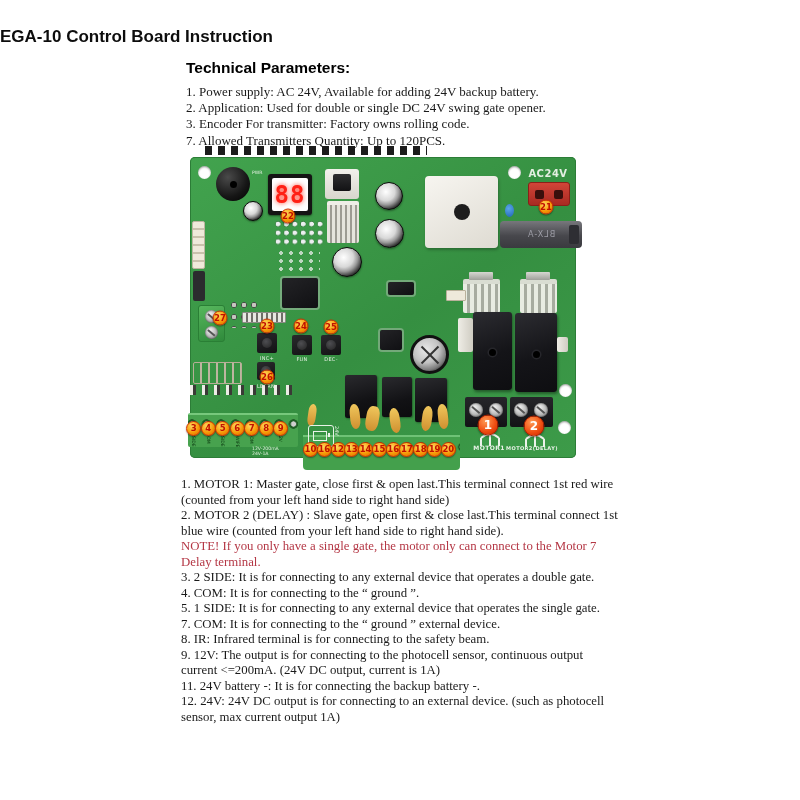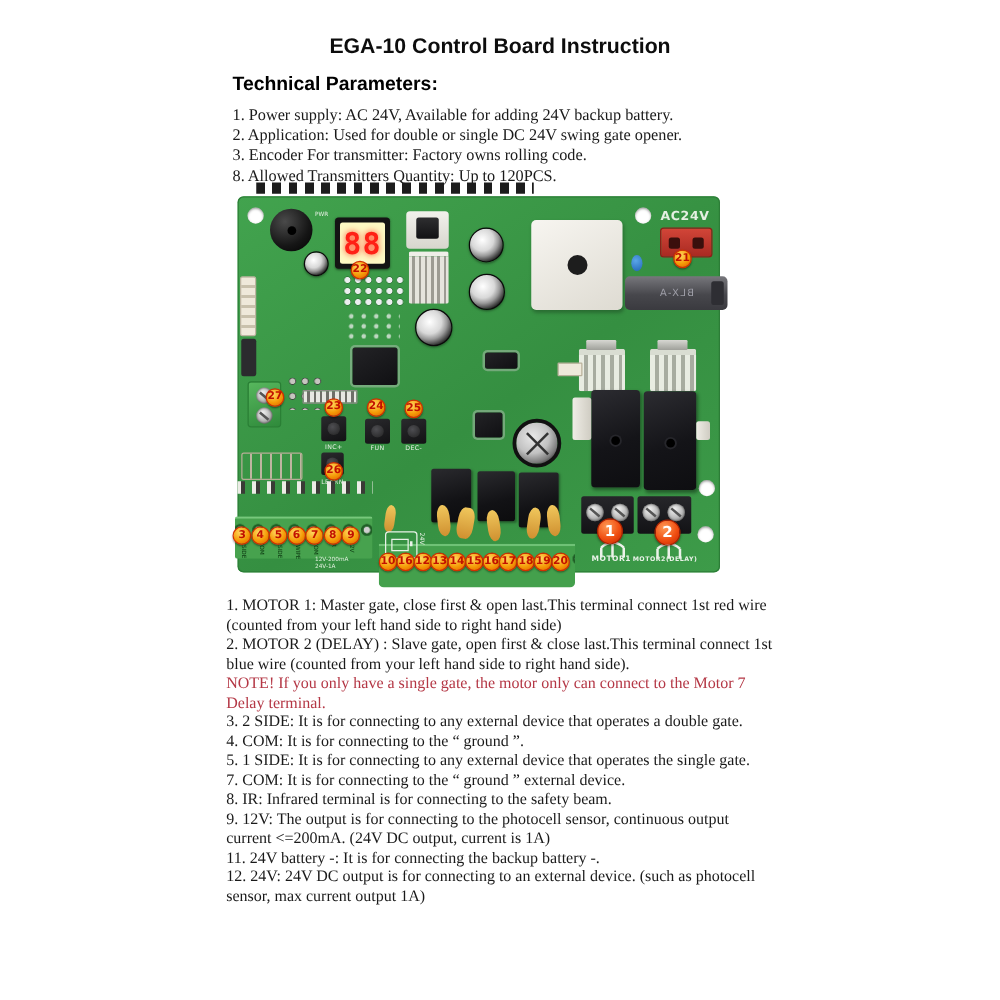--- a/index.html
+++ b/index.html
@@ -1,19 +1,19 @@
 <!DOCTYPE html>
 <html><head>
 <meta charset="utf-8">
 <style>
   html,body{margin:0;padding:0}
   body{width:800px;height:800px;background:#fff;position:relative;overflow:hidden;
        font-family:"Liberation Serif",serif;color:#1a1a1a}
 
-  .title{position:absolute;top:27px;left:0;right:0;text-align:center;
+  .title{position:absolute;top:27px;left:0;right:0;
          font:bold 17px "Liberation Sans",sans-serif;color:#0d0d0d}
   .tech-heading{position:absolute;top:59px;left:186px;
          font:bold 15.5px "Liberation Sans",sans-serif;color:#000000}
   .tech-list{position:absolute;top:84px;left:186px;font-size:13px;line-height:16.2px}
   .instr-list{position:absolute;top:477px;left:181px;width:565px;
          font-size:12.8px;line-height:15.5px}
   .instr{white-space:pre-line}
   .instr.red{color:#b43745}
 
   
@@ -29,21 +29,21 @@
 
   .buzzer{left:26px;top:10px;width:34px;height:34px;border-radius:50%;
          background:radial-gradient(circle at 35% 30%,#4a4a4a,#161616 60%,#000)}
   .buzzer::after{content:"";position:absolute;left:50%;top:50%;width:7px;height:7px;
          margin:-3.5px;border-radius:50%;background:#000}
   .tiny{font-family:"DejaVu Sans",sans-serif;color:#e4efe2}
   .pwr{left:62px;top:13px;font-size:4.6px}
 
   .display{left:78px;top:17px;width:44px;height:41px;background:#141414;border-radius:3px;
          box-shadow:0 1px 2px rgba(0,0,0,.5)}
-  .display .panel{position:absolute;inset:4px;background:#fef9c3;border-radius:2px;
+  .display .panel{position:absolute;inset:4px;background:#ffffff;border-radius:2px;
          display:flex;align-items:center;justify-content:center}
   .display .digits{font-family:"DejaVu Sans Mono",monospace;font-weight:bold;font-size:24px;
          color:#ff2015;text-shadow:0 0 5px rgba(255,40,20,.9);letter-spacing:1px}
 
   .padgrid{left:84px;top:63px;width:50px;height:26px;
          background-image:radial-gradient(circle at 4px 4px,#eceff0 2.1px,rgba(0,0,0,.25) 2.7px,transparent 3.2px);
          background-size:8.4px 8.8px}
   .padgrid2{left:88px;top:93px;width:42px;height:24px;opacity:.8;
          background-image:radial-gradient(circle at 3px 3px,#dfe7e0 1.6px,transparent 2.1px);
          background-size:10px 8px}
@@ -228,21 +228,21 @@
 <body>
 
 <div class="title">EGA-10 Control Board Instruction</div>
 <div class="tech-heading">Technical Parameters:</div>
 
 <div class="tech-list">
 
 <div class="tp">1. Power supply: AC 24V, Available for adding 24V backup battery.</div>
     <div class="tp">2. Application: Used for double or single DC 24V swing gate opener.</div>
     <div class="tp">3. Encoder For transmitter: Factory owns rolling code.</div>
-    <div class="tp">8. Allowed Transmitters Quantity: Up to 120PCS.</div>
+    <div class="tp">7. Allowed Transmitters Quantity: Up to 120PCS.</div>
   </div>
 
 <div class="board">
   <div class="pinheader"></div>
 
   <div class="hole" style="left:8px;top:9px"></div>
   <div class="hole" style="left:318px;top:9px"></div>
   <div class="hole" style="left:369px;top:227px"></div>
   <div class="hole" style="left:368px;top:264px"></div>
   <div class="hole" style="left:94px;top:267px"></div>

